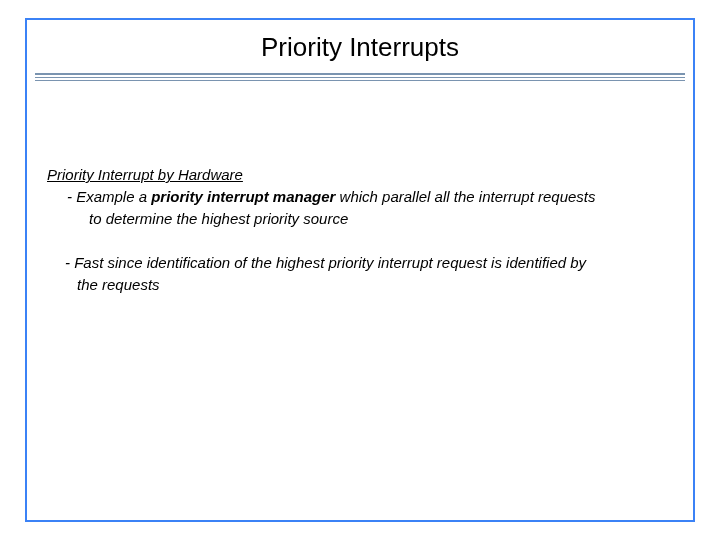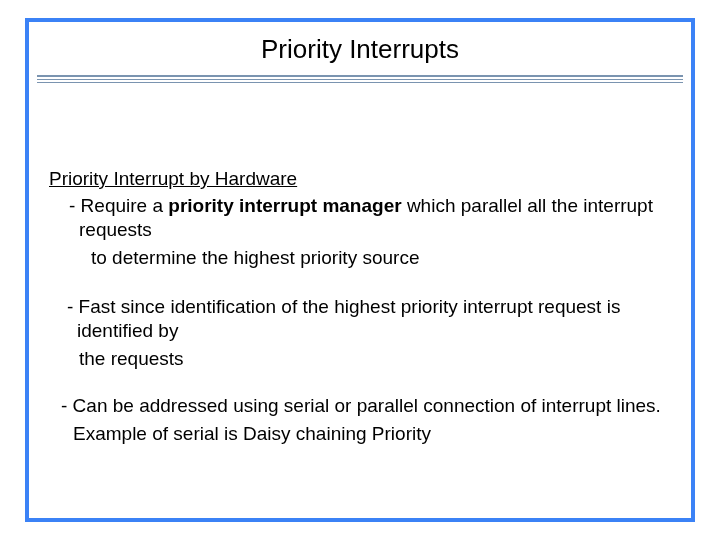--- a/index.html
+++ b/index.html
@@ -13,21 +13,21 @@
       background: #ffffff;
       font-family: Arial, Helvetica, sans-serif;
       position: relative;
     }
     .slide-frame {
       position: absolute;
       top: 18px;
       left: 25px;
       right: 25px;
       bottom: 18px;
-      border: 4px solid #3b82f6;
+      border: 2px solid #3b82f6;
       background: #ffffff;
     }
     .title-area {
       text-align: center;
       padding: 12px 0 6px 0;
     }
     .title {
       font-size: 26px;
       font-weight: normal;
       color: #000000;
@@ -39,23 +39,24 @@
     .rule-line {
       height: 2px;
       background: #7a94b0;
       margin-bottom: 2px;
     }
     .rule-line.thin {
       height: 1px;
     }
     .content {
       padding: 82px 20px 0 20px;
-      font-size: 19px;
+      font-size: 15px;
       color: #000000;
       line-height: 1.3;
+      font-style: italic;
     }
     .heading {
       text-decoration: underline;
       margin-bottom: 2px;
     }
     .bullet {
       padding-left: 30px;
       text-indent: -10px;
       margin-bottom: 3px;
     }
@@ -98,31 +99,27 @@
     <div class="rule-line"></div>
     <div class="rule-line thin"></div>
     <div class="rule-line thin"></div>
   </div>
 
   <div class="content">
     <div class="heading">Priority Interrupt  by Hardware</div>
 
     <div class="group">
       <div class="bullet">
-        <span>- Require a </span><span class="bold">priority interrupt manager</span><span> which parallel all the interrupt requests</span>
+        <span>- Example a </span><span class="bold">priority interrupt manager</span><span> which parallel all the interrupt requests</span>
       </div>
       <div class="bullet-indent">to determine the highest priority source</div>
     </div>
 
     <div class="group">
       <div class="bullet-para">- Fast since identification of the highest priority interrupt request is identified by</div>
       <div class="bullet-para-line2">the requests</div>
     </div>
 
     <div class="group">
     </div>
 
-    <div class="group">
-      <div class="bullet-left">- Can be addressed using serial or parallel connection of interrupt lines.</div>
-      <div class="bullet-left-line2">Example of serial is Daisy chaining Priority</div>
-    </div>
   </div>
 </div>
 
 </body></html>

